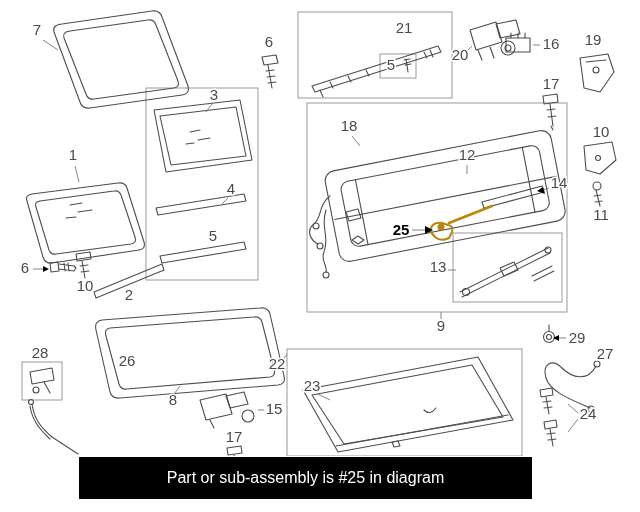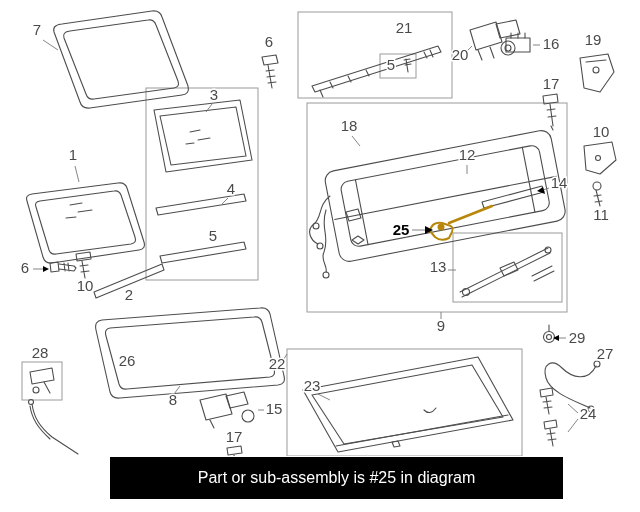--- a/index.html
+++ b/index.html
@@ -21,21 +21,21 @@
   .label{
     font-family:"Liberation Sans",sans-serif;font-size:15px;fill:var(--label);
     text-anchor:middle;paint-order:stroke;stroke:#ffffff;stroke-width:3px;
   }
   .label-strong{fill:#000;font-weight:bold;}
   .hl{stroke:var(--hl);fill:none;stroke-linecap:round;stroke-linejoin:round;}
   .hlfill{fill:var(--hl);stroke:none;}
   .arrow{fill:#000;stroke:none;}
   .leader{stroke:#777;stroke-width:0.9;fill:none;}
   #banner{
-    position:absolute;left:110px;top:457px;width:453px;height:42px;
+    position:absolute;left:79px;top:457px;width:453px;height:42px;
     background:var(--banner-bg);color:var(--banner-fg);
     display:flex;flex-direction:column;align-items:center;justify-content:center;
     line-height:1.25;font-size:16px;text-align:center;
   }
 </style>
 </head>
 <body>
 
 <div id="stage">
   <svg width="640" height="456" viewBox="0 0 640 456">

